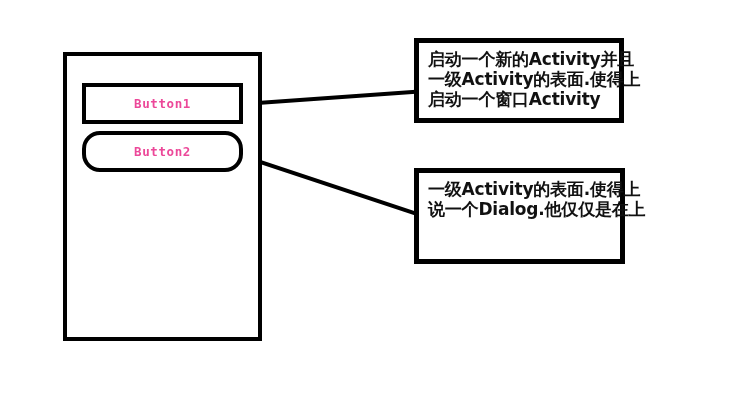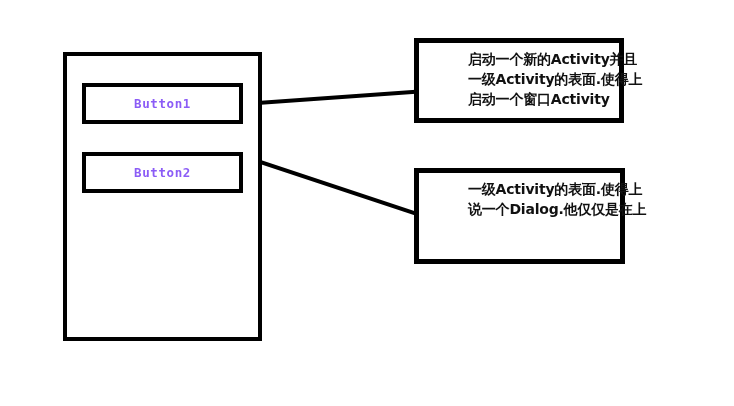--- a/index.html
+++ b/index.html
@@ -43,27 +43,27 @@
     width: 161px;
     height: 41px;
     border: 4px solid #000000;
     box-sizing: border-box;
     background: #ffffff;
     display: flex;
     align-items: center;
     justify-content: center;
   }
   .ui-button.b1 { top: 83px; }
-  .ui-button.b2 { top: 152px; }
+  .ui-button.b2 { top: 131px; border-radius: 18px; }
 
   .ui-button-label {
     font-family: "DejaVu Sans Mono", monospace;
     font-size: 12.5px;
     font-weight: bold;
-    color: #8b5cf6;
+    color: #ec4899;
     letter-spacing: 0.6px;
     line-height: 1;
     white-space: nowrap;
     position: relative;
     top: 1px;
   }
 
   
   .callout {
     position: absolute;
@@ -83,26 +83,25 @@
     width: 211px;
     height: 96px;
   }
 
   .callout-text {
     position: absolute;
     left: 9px;
     top: 6px;
     right: 4px;
     font-family: "DejaVu Sans", sans-serif;
-    font-size: 14px;
+    font-size: 17px;
     font-weight: bold;
     color: #111111;
     line-height: 20px;
     letter-spacing: -0.2px;
-    margin-left: 40px;
   }
   .callout-line {
     display: block;
     white-space: nowrap;
   }
 
   
   #connectors {
     position: absolute;
     left: 0;

